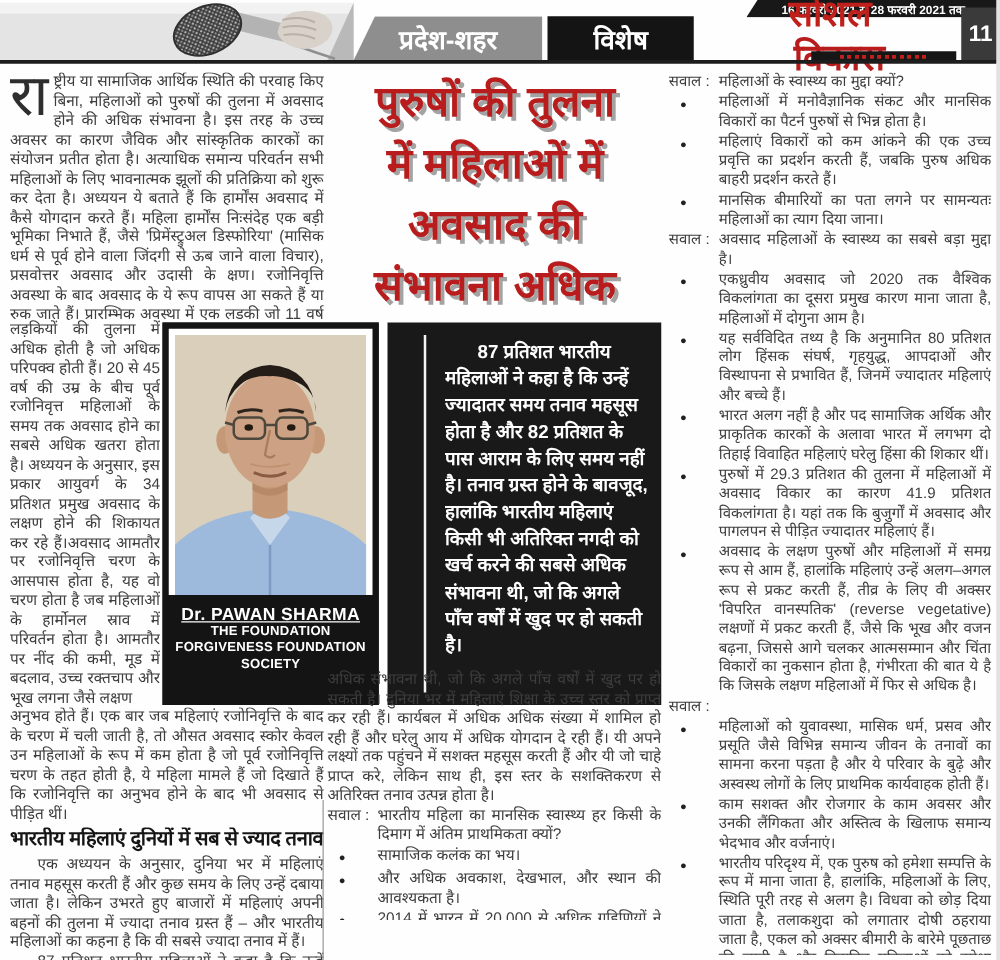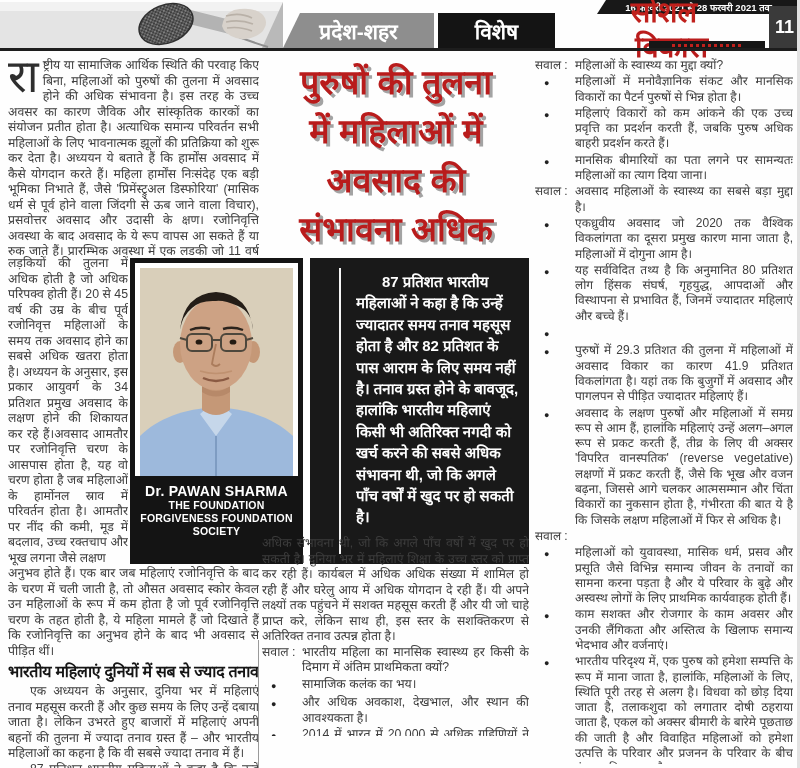--- a/index.html
+++ b/index.html
@@ -51,21 +51,21 @@
   .qa-marker.q{font-weight:normal;}
   .qa-marker.b{font-size:9px;padding-left:9px;padding-top:2px;color:#222;}
   .qa-text{flex:1;text-align:justify;}
 
   
   .photo-block{left:130px;top:258px;width:173px;height:306px;background:#141414;
     border:5px solid #141414;box-sizing:border-box;}
   .photo-inner{background:#fff;padding:5px 5px 0 5px;}
   .photo-inner svg{display:block;}
   .caption{color:#fff;text-align:center;padding-top:7px;}
-  .cap-name{font-size:14px;font-weight:bold;letter-spacing:0.3px;}
+  .cap-name{font-size:14px;font-weight:bold;letter-spacing:0.3px;text-decoration:underline;}
   .cap-sub{font-size:10.5px;font-weight:bold;line-height:13px;letter-spacing:0.2px;}
 
   
   .quote-block{left:310px;top:258px;width:219px;height:306px;background:#191919;box-sizing:border-box;
     padding:13px 10px 8px 46px;}
   .quote-rule{position:absolute;left:29px;top:10px;bottom:10px;width:2px;background:#f5f5f5;}
   .quote-text{color:#fdfdfd;font-size:15px;font-weight:bold;line-height:21.4px;text-align:left;
     text-indent:26px;overflow:hidden;max-height:284px;}
 
   .v-rule{left:258px;top:640px;width:1px;height:128px;background:#9a9a9a;}
@@ -232,20 +232,21 @@
         <div class="qa-row">
           <span class="qa-marker b">●</span>
           <span class="qa-text">एकध्रुवीय अवसाद जो 2020 तक वैश्विक विकलांगता का दूसरा प्रमुख कारण माना जाता है, महिलाओं में दोगुना आम है।</span>
         </div>
         <div class="qa-row">
           <span class="qa-marker b">●</span>
           <span class="qa-text">यह सर्वविदित तथ्य है कि अनुमानित 80 प्रतिशत लोग हिंसक संघर्ष, गृहयुद्ध, आपदाओं और विस्थापना से प्रभावित हैं, जिनमें ज्यादातर महिलाएं और बच्चे हैं।</span>
         </div>
         <div class="qa-row">
           <span class="qa-marker b">●</span>
+          <span class="qa-text">भारत अलग नहीं है और पद सामाजिक अर्थिक और प्राकृतिक कारकों के अलावा भारत में लगभग दो तिहाई विवाहित महिलाएं घरेलु हिंसा की शिकार थीं।</span>
         </div>
         <div class="qa-row">
           <span class="qa-marker b">●</span>
           <span class="qa-text">पुरुषों में 29.3 प्रतिशत की तुलना में महिलाओं में अवसाद विकार का कारण 41.9 प्रतिशत विकलांगता है। यहां तक कि बुजुर्गों में अवसाद और पागलपन से पीड़ित ज्यादातर महिलाएं हैं।</span>
         </div>
         <div class="qa-row">
           <span class="qa-marker b">●</span>
           <span class="qa-text">अवसाद के लक्षण पुरुषों और महिलाओं में समग्र रूप से आम हैं, हालांकि महिलाएं उन्हें अलग–अगल रूप से प्रकट करती हैं, तीव्र के लिए वी अक्सर 'विपरित वानस्पतिक' (reverse vegetative) लक्षणों में प्रकट करती हैं, जैसे कि भूख और वजन बढ़ना, जिससे आगे चलकर आत्मसम्मान और चिंता विकारों का नुकसान होता है, गंभीरता की बात ये है कि जिसके लक्षण महिलाओं में फिर से अधिक है।</span>
         </div>
         <div class="qa-row">

